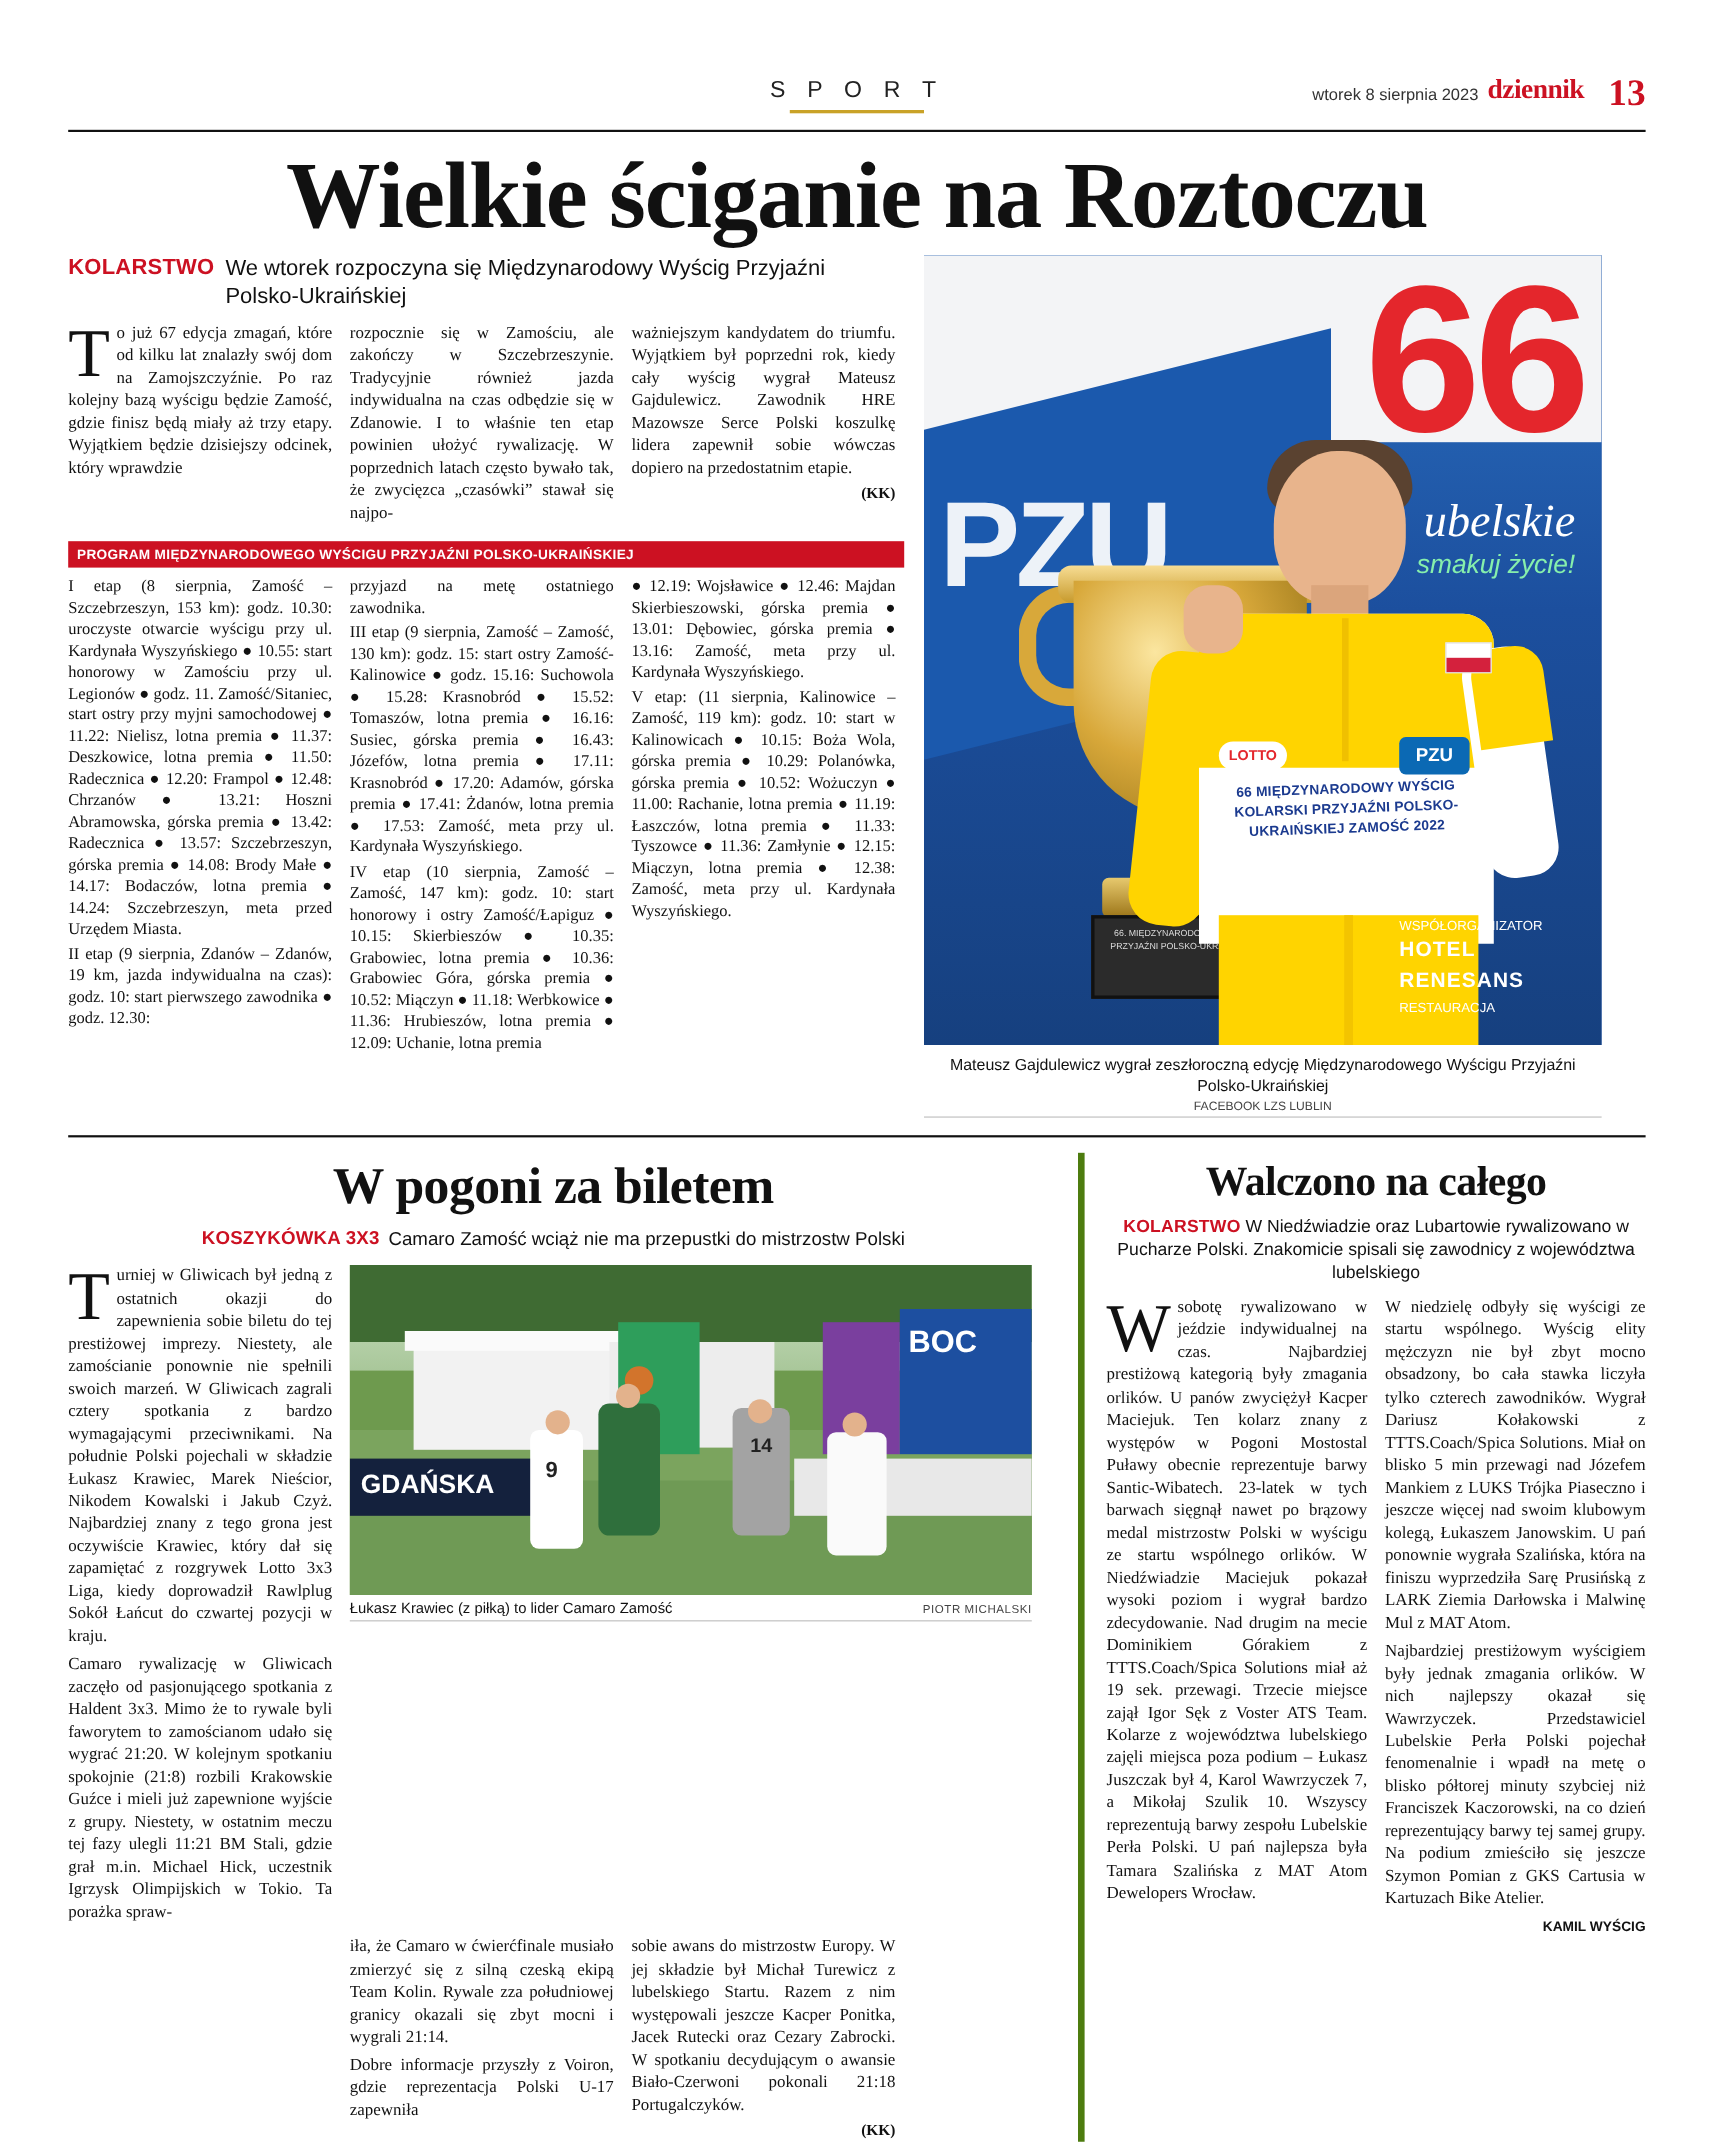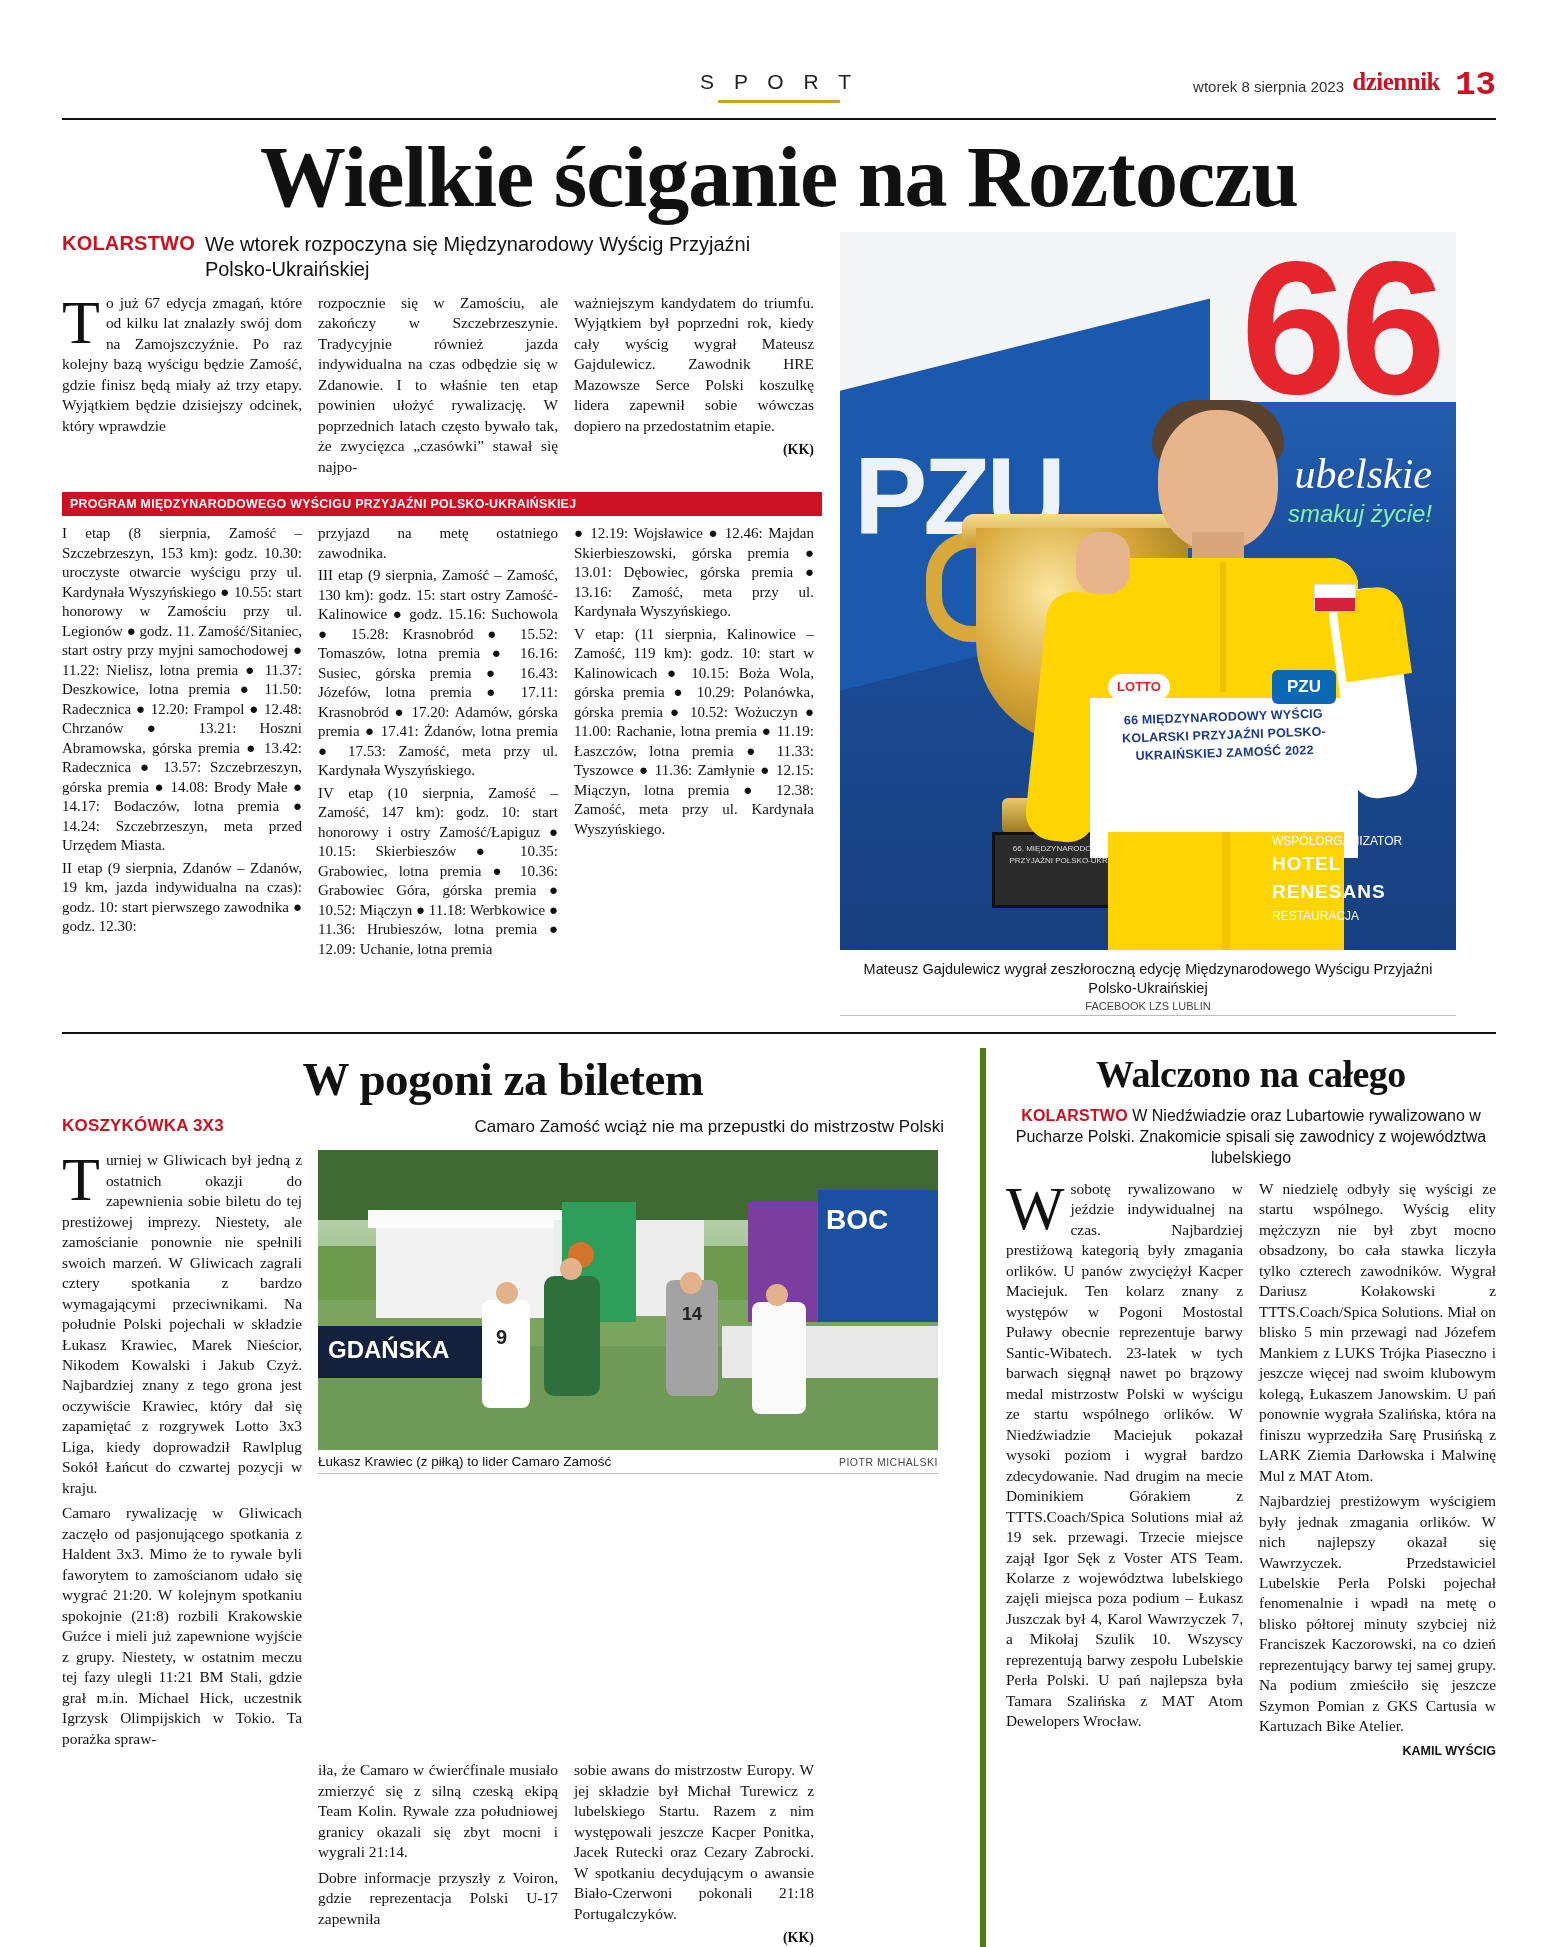--- a/index.html
+++ b/index.html
@@ -31,21 +31,21 @@
     font-size:15px; color:#333;
   }
   .masthead .brand {
     position:absolute; right:56px; top:8px;
     font-family:"Liberation Serif", serif;
     font-weight:700; font-size:25px; color:#cc1122;
     letter-spacing:-0.5px;
   }
   .masthead .pageno {
     position:absolute; right:0; top:6px;
-    font-family:Liberation Mono, monospace;
+    font-family:Liberation Serif, serif;
     font-weight:700; font-size:34px; color:#cc1122;
   }
   .rule-top { border-top:2px solid #111; margin-top:4px; }
 
   
   h1.headline {
     font-family:"Liberation Serif", serif;
     font-weight:700;
     font-size:86px;
     line-height:1.02;
@@ -240,21 +240,21 @@
   
   .bottom-wrap { display:flex; gap:36px; margin-top:14px; }
   .bottom-left { width:898px; }
   .bottom-right { width:516px; border-left:6px solid #4d7c0f; padding-left:20px; }
 
   h2.sub-headline {
     font-family:"Liberation Serif", serif; font-weight:700;
     font-size:47px; text-align:center; margin:4px 0 10px 0; letter-spacing:-0.5px;
   }
   h2.sub-headline.small { font-size:38px; }
-  .deck2 { display:flex; gap:8px; justify-content:space-between; margin-bottom:12px; }
+  .deck2 { display:flex; gap:8px; justify-content:center; margin-bottom:12px; }
   .deck2 .kicker { font-size:17px; }
   .deck2 .deck-text { font-size:17px; }
   .deck3 { text-align:center; font-family:"Liberation Sans", sans-serif; font-size:16px; line-height:1.3; margin-bottom:10px;}
   .deck3 .kicker { display:inline; font-size:16px; }
 
   .bl-top { display:flex; gap:16px; }
   .bl-col { width:240px; }
   .photo-bball {
     width:620px; height:300px; position:relative; overflow:hidden; background:#6e9a4e;
   }

